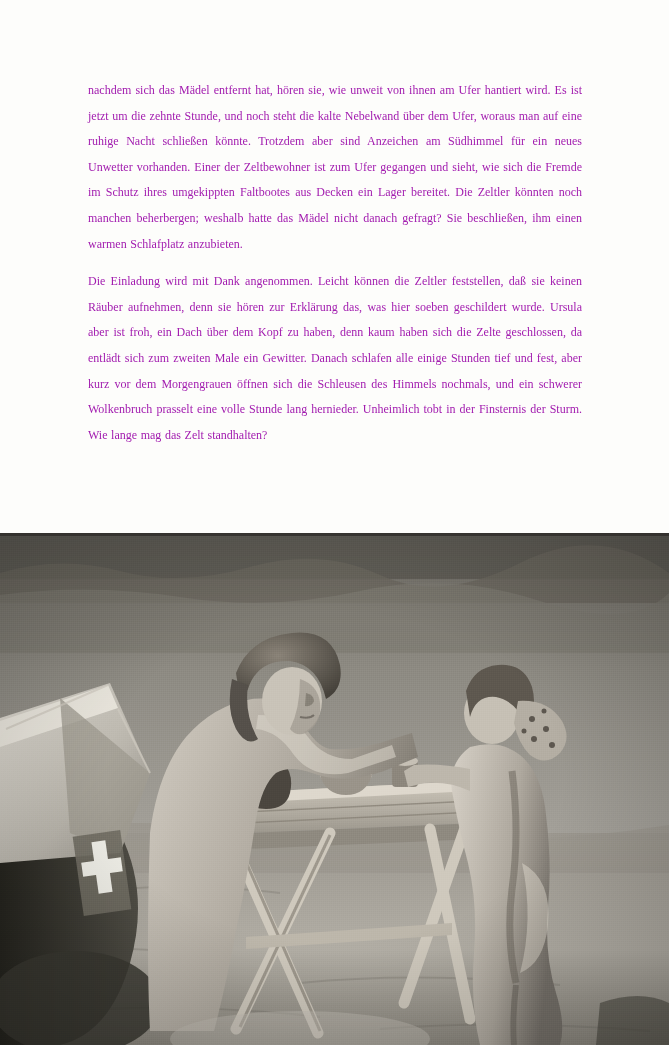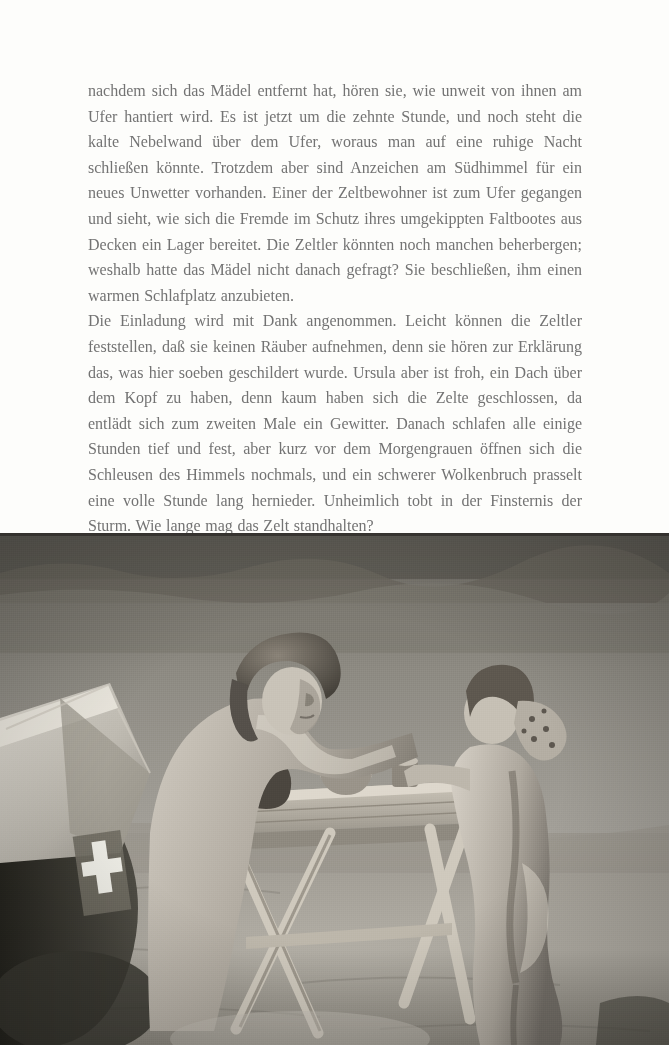--- a/index.html
+++ b/index.html
@@ -21,30 +21,30 @@
   }
   .text-block {
     position: absolute;
     left: 88px;
     top: 78px;
     width: 494px;
   }
   .para {
     margin: 0;
     font-family: "Liberation Serif", serif;
-    font-size: 16px;
+    font-size: 12px;
     line-height: 25.6px;
-    color: #737373;
+    color: #a21caf;
     text-align: justify;
     text-justify: inter-word;
     word-spacing: 0.6px;
     hyphens: manual;
   }
   .para + .para {
-    margin-top: 0px;
+    margin-top: 12px;
   }
   .photo-frame {
     position: absolute;
     left: 0px;
     top: 533px;
     width: 669px;
     height: 512px;
     overflow: hidden;
     background: #6a6760;
   }

